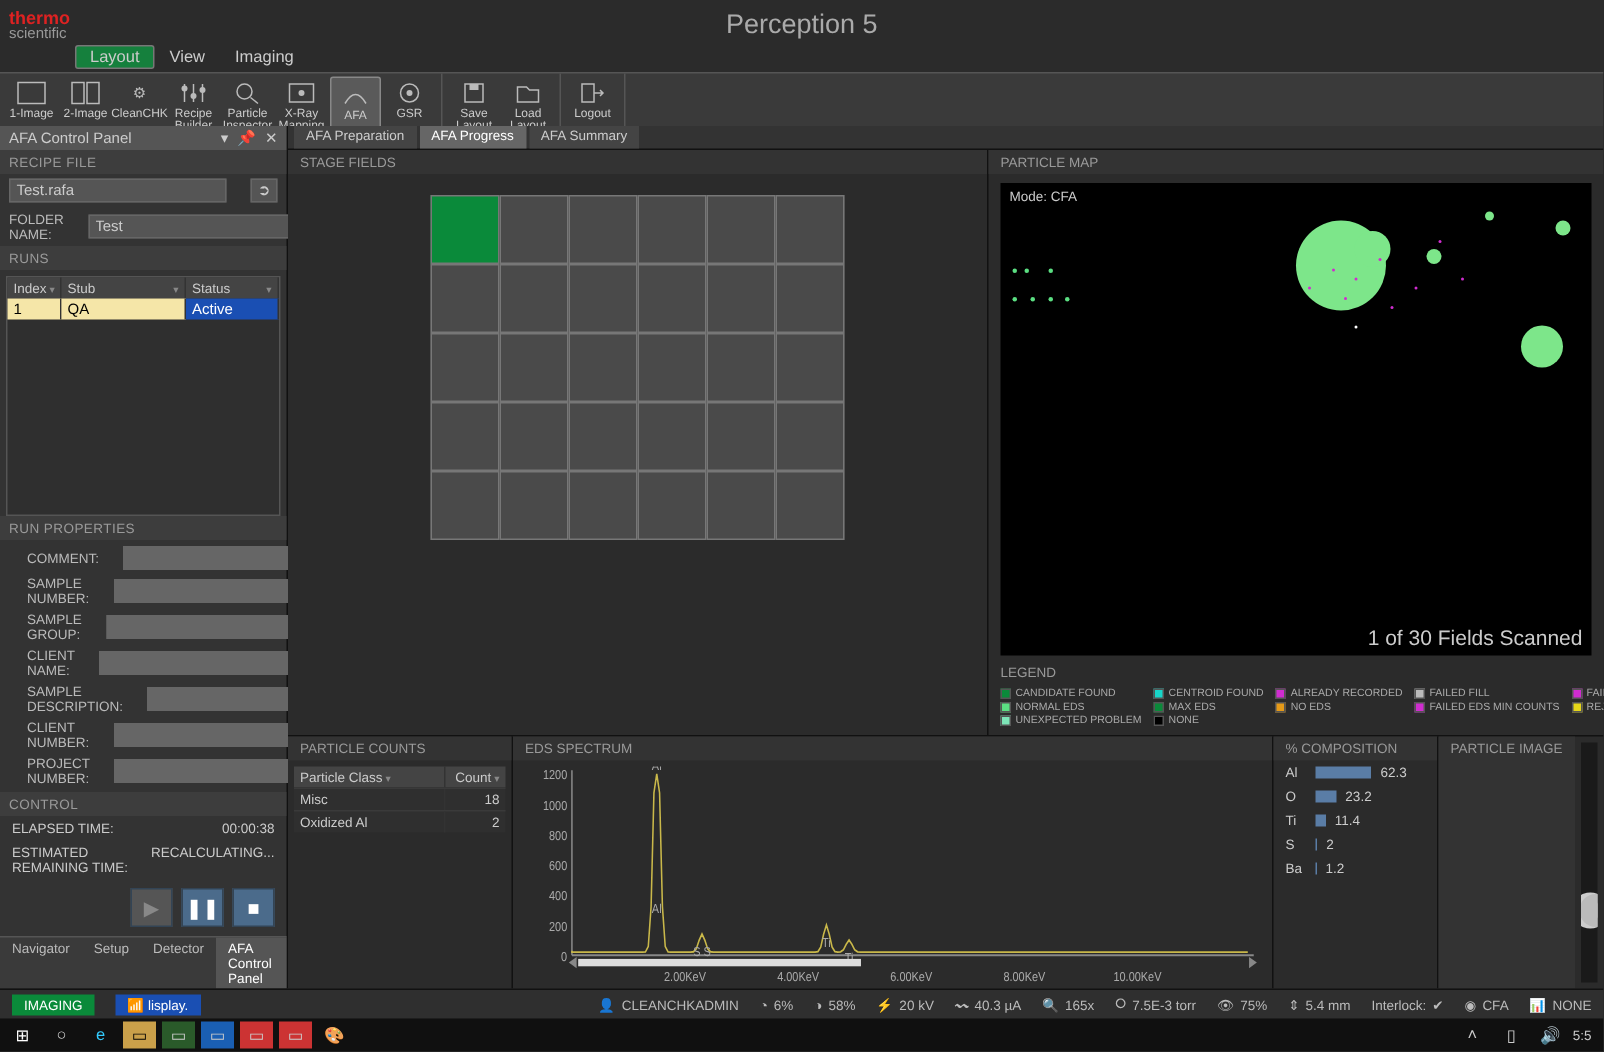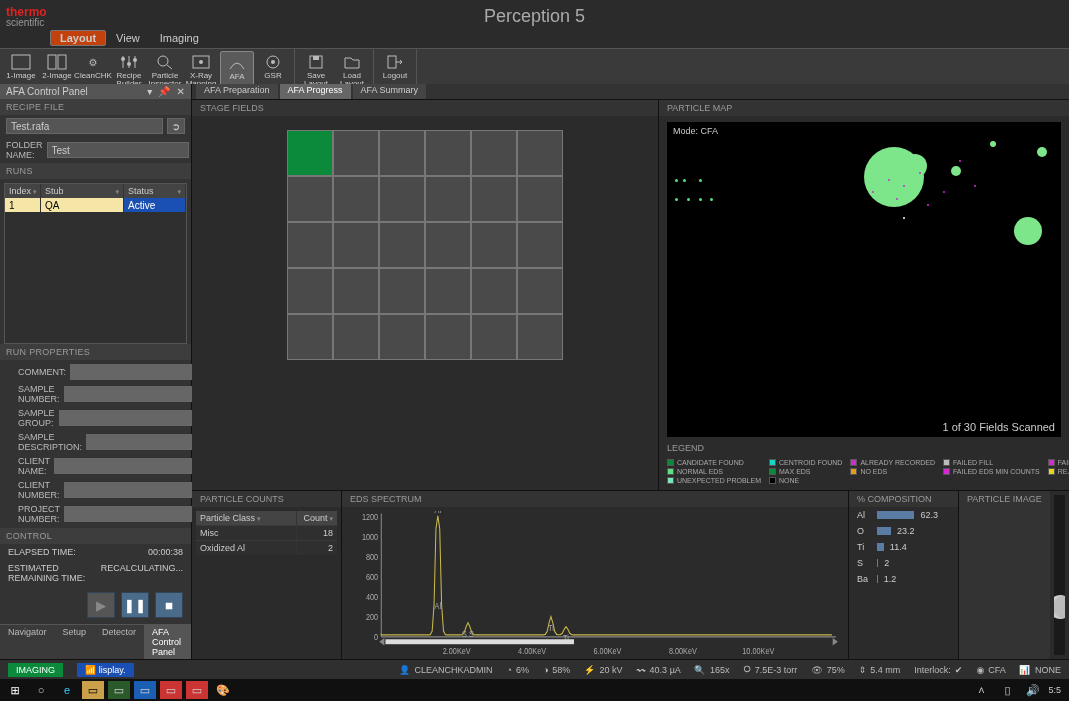--- a/index.html
+++ b/index.html
@@ -5,39 +5,39 @@
 * { box-sizing: border-box; margin: 0; padding: 0; font-family: "Segoe UI", Arial, sans-serif; }
 body { background: #2b2b2b; color: #ccc; font-size: 10px; overflow: hidden; width: 1069px; height: 701px; position: relative; }
 
 
 .brand-row { height: 28px; display:flex; align-items:flex-end; padding:2px 0 0 6px;}
 .brand-thermo { color:#d22; font-weight:bold; font-size:12px; line-height:1;}
 .brand-sci { color:#999; font-size:10px; line-height:1;}
 .app-title { position:absolute; left:0; right:0; text-align:center; top:6px; font-size:18px; font-weight:300; color:#aaa; pointer-events:none;}
 .menu-row { height:20px; padding-left:50px; display:flex; align-items:center; gap:0;}
 .menu-item { padding:2px 10px; font-size:11px; color:#ccc; cursor:pointer;}
-.menu-item.active { background:#c2410c; border:1px solid #777; border-radius:2px; padding:1px 9px;font-weight:bold;}
+.menu-item.active { background:#15803d; border:1px solid #777; border-radius:2px; padding:1px 9px;}
 
 
 .ribbon { height:56px; background:#3a3a3a; border-top:1px solid #555; border-bottom:1px solid #222; display:flex; }
 .ribbon-group { border-right:1px solid #555; display:flex; flex-direction:column; }
 .ribbon-items { display:flex; padding:2px 4px 0 4px; gap:2px; flex:1;}
 .ribbon-btn { width:34px; display:flex; flex-direction:column; align-items:center; justify-content:flex-start; gap:1px; cursor:pointer; padding-top:2px;}
 .ribbon-ico { width:22px; height:18px; display:flex; align-items:center; justify-content:center; color:#bbb;}
 .ribbon-lbl { font-size:8px; text-align:center; line-height:1; color:#ccc; white-space:pre-line;}
 .ribbon-cap { font-size:9px; text-align:center; color:#aaa; padding:1px 0 2px 0; border-top:1px solid #444;}
 .ribbon-btn.active { background:#5a5a5a; border:1px solid #888; border-radius:2px;}
 
 
 .main { position:absolute; top:84px; bottom:42px; left:0; right:0; display:flex;}
 .left-panel { width:192px; background:#333; border-right:1px solid #111; display:flex; flex-direction:column;}
 .panel-title { background:#555; padding:2px 6px; font-size:10px; display:flex; align-items:center; justify-content:space-between;}
 .panel-title .tools { display:flex; gap:6px; color:#ccc;}
 .section-hdr { background:#3d3d3d; color:#9a9a9a; font-size:9px; padding:3px 6px; letter-spacing:.3px;}
-.form-row { display:flex; align-items:center; padding:3px 6px; gap:4px;}
+.form-row { display:flex; align-items:center; padding:3px 6px; gap:16px;}
 .form-lbl { width:70px; font-size:9px; color:#bbb;}
 .txtbox { flex:1; background:#555; border:1px solid #666; color:#ccc; height:16px; padding:0 4px; font-size:10px;}
 .icobtn { width:18px; height:16px; background:#555; border:1px solid #666; display:flex; align-items:center; justify-content:center; cursor:pointer;}
 
 .runs-grid { margin:4px 4px 0 4px; border:1px solid #555; height:170px; background:#2f2f2f; display:flex; flex-direction:column;}
 .runs-head { display:flex; background:#444;}
 .runs-head div { border-right:1px solid #333; padding:2px 4px; font-size:9px; display:flex; justify-content:space-between; align-items:center;}
 .col-idx{width:36px;} .col-stub{flex:1;} .col-stat{width:62px;}
 .runs-row { display:flex;}
 .runs-row div { border-right:1px solid #333; padding:2px 4px; font-size:10px; height:14px;}
@@ -68,21 +68,21 @@
 .stage-panel { flex:1; border-right:1px solid #111; display:flex; flex-direction:column;}
 .ws-hdr { background:#333; color:#9a9a9a; font-size:9px; padding:3px 8px;}
 .stage-grid { flex:1; display:flex; align-items:flex-start; justify-content:center; padding:14px;}
 .sg { display:grid; grid-template-columns:repeat(6,46px); grid-template-rows:repeat(5,46px);}
 .sg div { border:1px solid #777; background:#4a4a4a;}
 .sg div.done { background:#0a8a3a;}
 
 .map-panel { width:410px; display:flex; flex-direction:column;}
 .map-canvas { flex:1; margin:6px 8px 2px 8px; background:#000; position:relative; overflow:hidden;}
 .map-mode { position:absolute; top:4px; left:6px; font-size:9px; color:#ccc;}
-.map-scan { position:absolute; bottom:4px; right:6px; font-size:11px; color:#ccc;text-align:center;}
+.map-scan { position:absolute; bottom:4px; right:6px; font-size:14px; color:#ccc;text-align:center;}
 .pt { position:absolute; border-radius:50%;}
 .legend { padding:2px 8px 6px 8px;}
 .legend-grid { display:grid; grid-template-columns:repeat(5,1fr); gap:2px 8px; margin-top:4px;}
 .lg { display:flex; align-items:center; gap:3px; font-size:7px; color:#aaa; white-space:nowrap;}
 .lg i { width:7px; height:7px; display:inline-block;}
 
 
 .ws-bot { flex:1; display:flex; border-top:1px solid #111;}
 .counts { width:150px; border-right:1px solid #111; display:flex; flex-direction:column;}
 .cnt-head { display:flex; background:#444; margin:4px 4px 0 4px;}
@@ -303,25 +303,25 @@
         </div>
       <div class="form-row">
           <div class="form-lbl">SAMPLE NUMBER:</div>
           <input class="txtbox" style="">
         </div>
       <div class="form-row">
           <div class="form-lbl">SAMPLE GROUP:</div>
           <input class="txtbox" style="">
         </div>
       <div class="form-row">
+          <div class="form-lbl">CLIENT NAME:</div>
+          <input class="txtbox" style="">
+        </div>
+      <div class="form-row">
           <div class="form-lbl">SAMPLE DESCRIPTION:</div>
-          <input class="txtbox" style="">
-        </div>
-      <div class="form-row">
-          <div class="form-lbl">CLIENT NAME:</div>
           <input class="txtbox" style="">
         </div>
       <div class="form-row">
           <div class="form-lbl">CLIENT NUMBER:</div>
           <input class="txtbox" style="">
         </div>
       <div class="form-row">
           <div class="form-lbl">PROJECT NUMBER:</div>
           <input class="txtbox" style="">
         </div>

